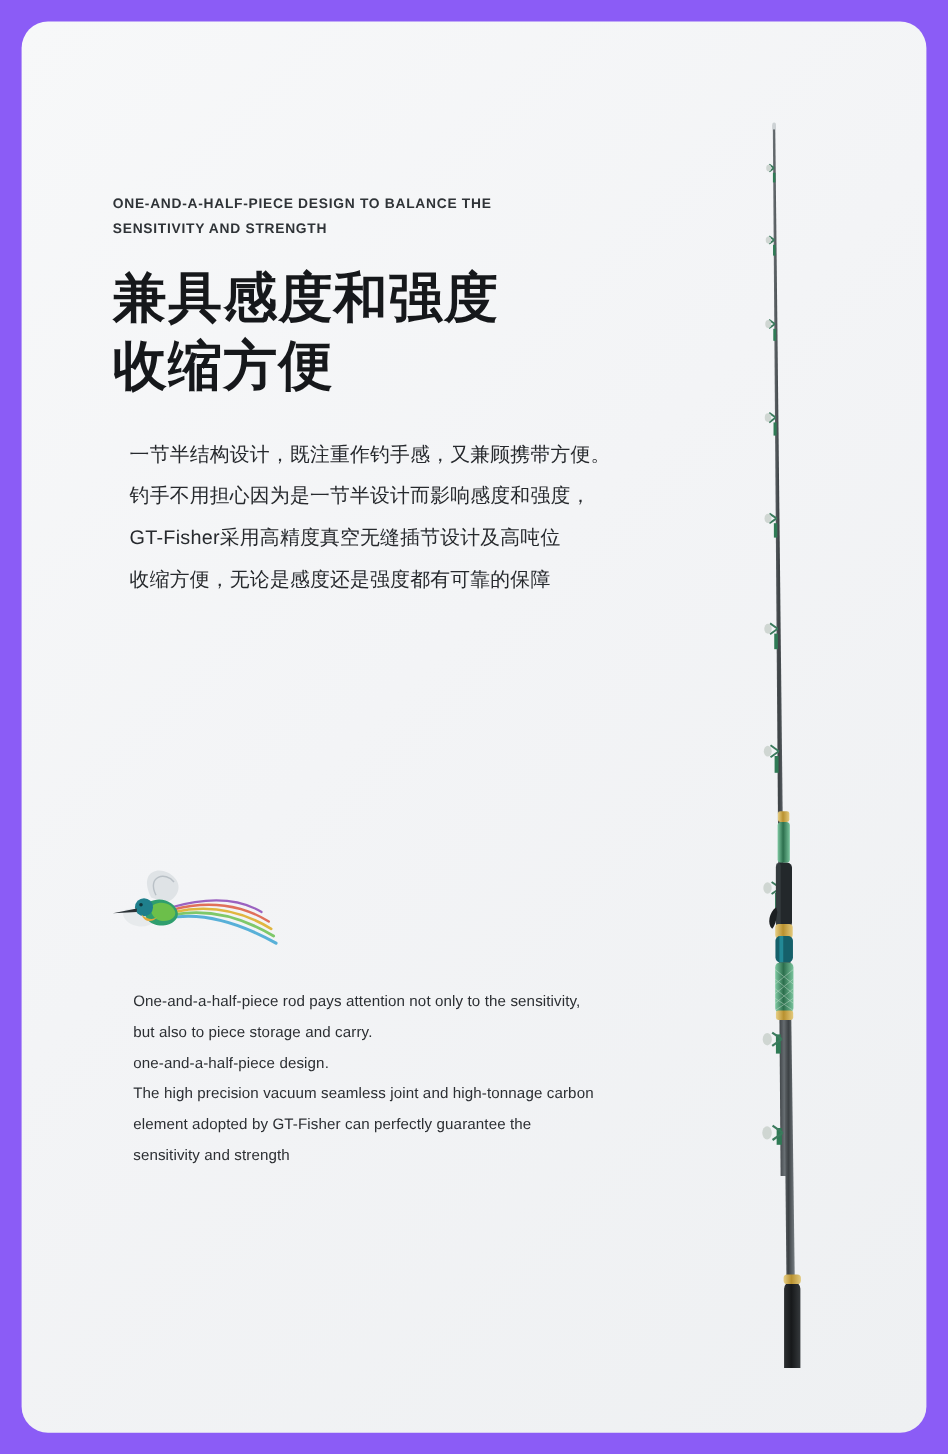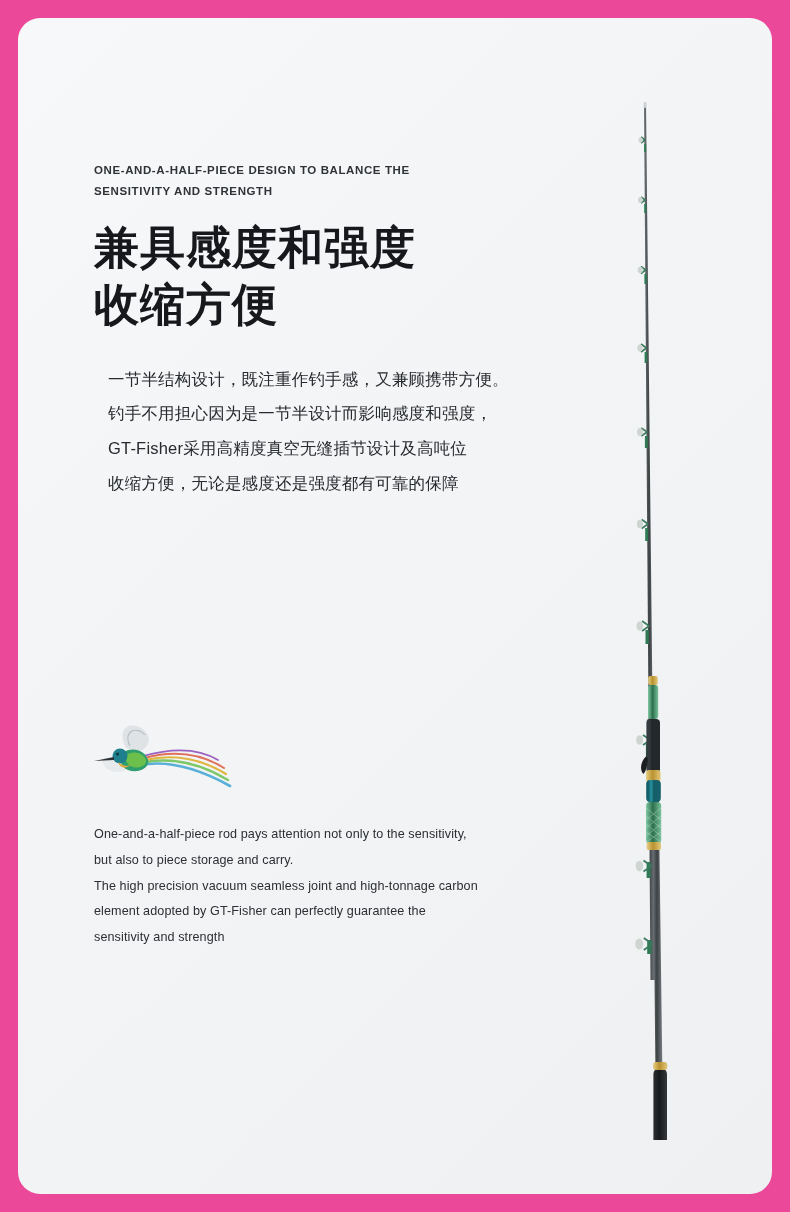--- a/index.html
+++ b/index.html
@@ -9,21 +9,21 @@
   }
   body {
     font-family: "Liberation Sans", sans-serif;
     -webkit-font-smoothing: antialiased;
   }
   .page {
     position: relative;
     width: 790px;
     height: 1212px;
     margin: 0 auto;
-    background: #ec4899;
+    background: #8b5cf6;
     overflow: hidden;
   }
   .panel {
     position: absolute;
     left: 18px;
     top: 18px;
     width: 754px;
     height: 1176px;
     background: linear-gradient(135deg, #f7f8f9 0%, #f3f4f6 45%, #eef0f2 100%);
     border-radius: 22px;
@@ -84,20 +84,21 @@
     top: 822px;
     width: 470px;
     font-size: 12.6px;
     line-height: 2.05;
     color: #2b2e32;
     letter-spacing: 0.1px;
   }
   .body-en .line {
     display: block;
     white-space: nowrap;
+    margin-left: 17px;
   }
   
   .rod {
     position: absolute;
     left: 600px;
     top: 80px;
     width: 160px;
     height: 1060px;
   }
 </style>
@@ -145,20 +146,21 @@
 
       <path d="M28 44 C32 48 38 49 41 46 C38 51 30 51 28 44 Z" fill="#e0a93c"></path>
 
       <path d="M24 39 L4 43 L24 42 Z" fill="#2b3236"></path>
     </svg>
   </div>
 
   <div class="body-en">
     <span class="line">One-and-a-half-piece rod pays attention not only to the sensitivity,</span>
     <span class="line">but also to piece storage and carry.</span>
+    <span class="line">one-and-a-half-piece design.</span>
     <span class="line">The high precision vacuum seamless joint and high-tonnage carbon</span>
     <span class="line">element adopted by GT-Fisher can perfectly guarantee the</span>
     <span class="line">sensitivity and strength</span>
   </div>
 
   <div class="rod">
     <svg viewBox="0 0 160 1060" width="160" height="1060" aria-hidden="true">
       <defs>
         <linearGradient id="blankGrad" x1="0" y1="0" x2="1" y2="0">
           <stop offset="0%" stop-color="#6e7478"></stop>

